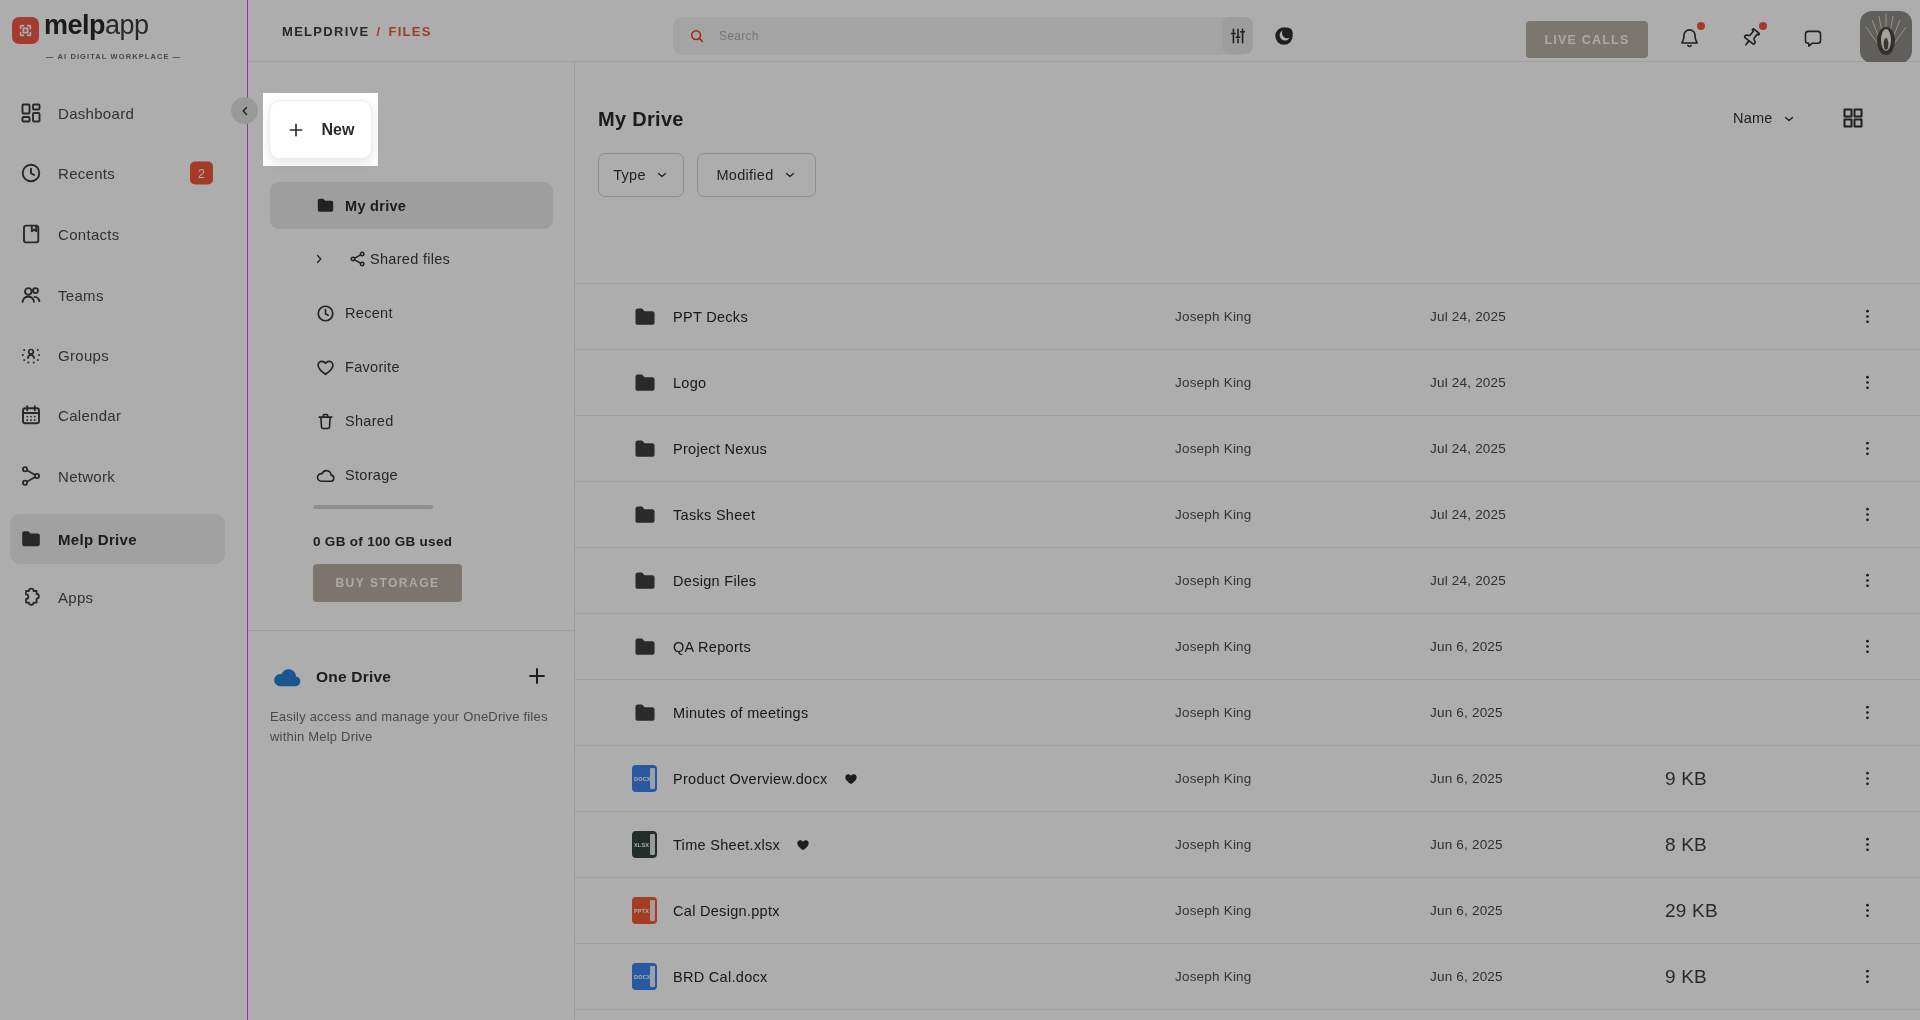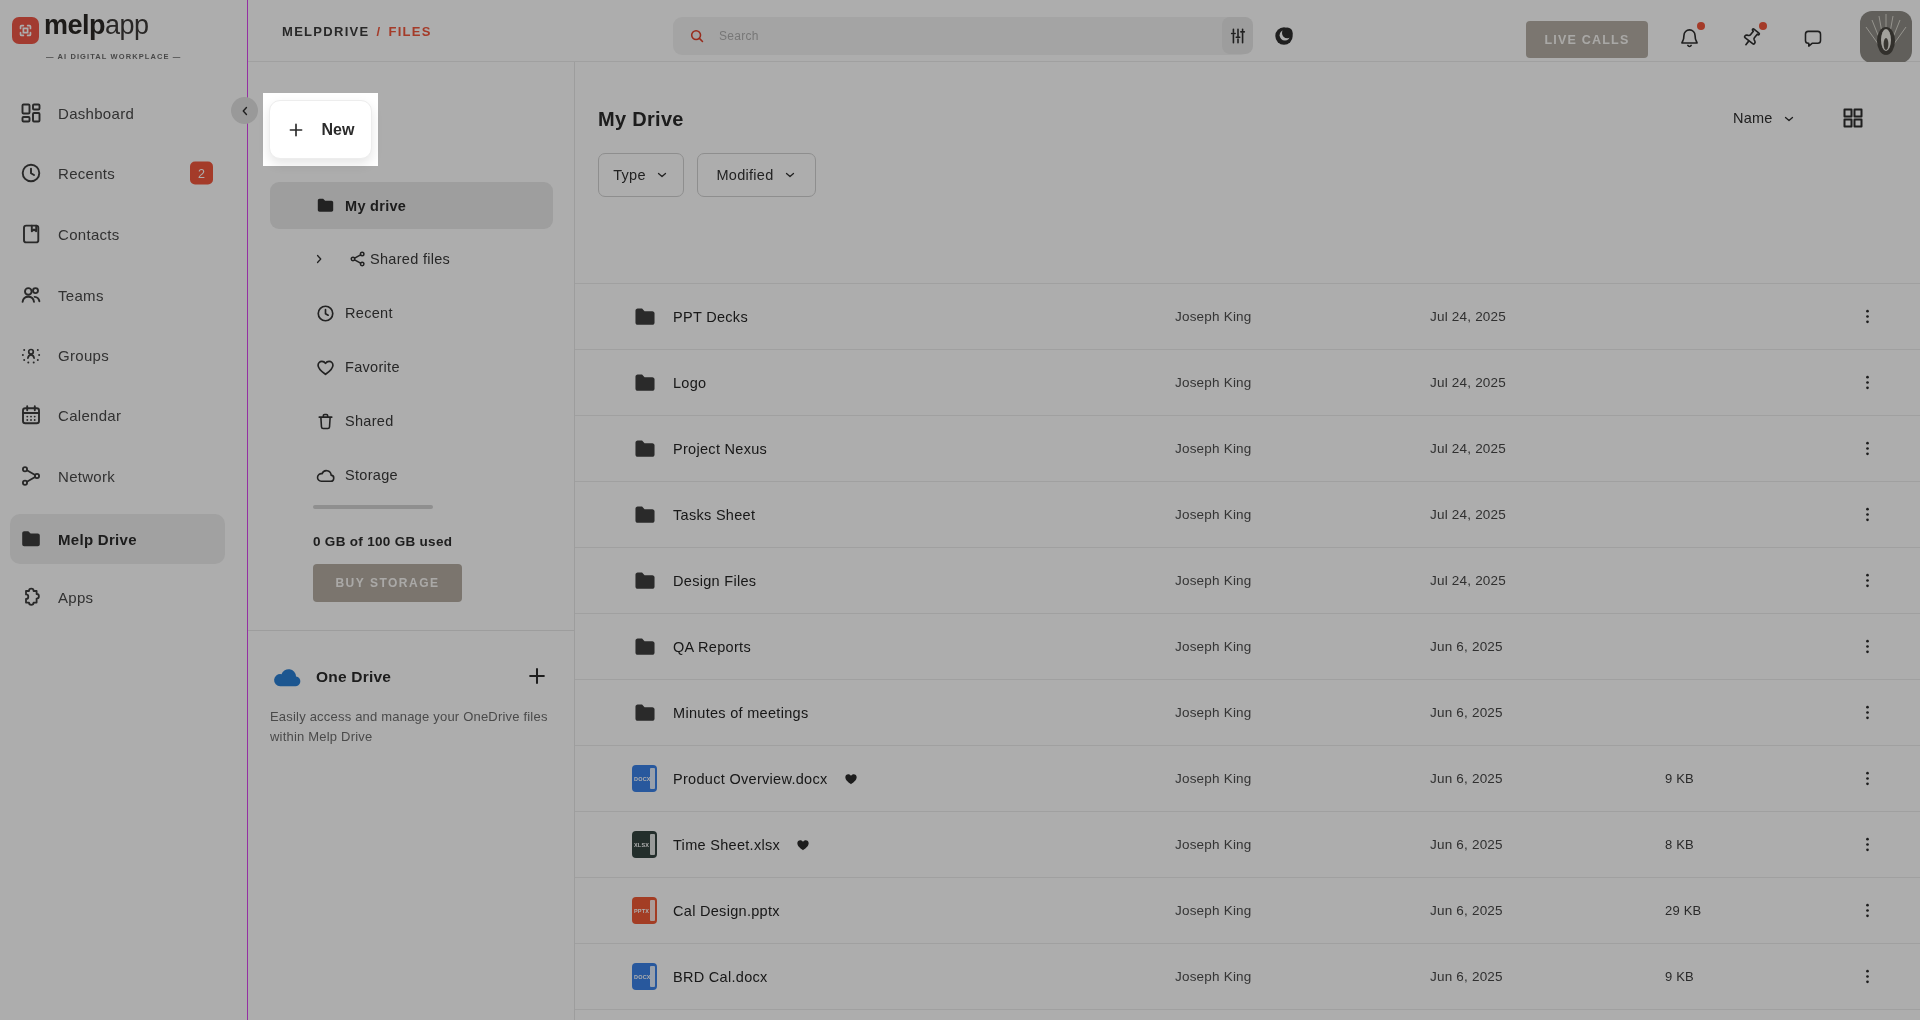--- a/index.html
+++ b/index.html
@@ -78,21 +78,21 @@
   .chip .ext { color:#fff; font-size:5.5px; font-weight:700; letter-spacing:.2px; margin-left:2px; text-transform:uppercase; }
   .chip::after { content:""; position:absolute; right:2px; top:3px; bottom:3px; width:5px; background:rgba(255,255,255,.85); border-radius:1px; }
   .chip.docx { background:#3b82e8; }
   .chip.xlsx { background:#344540; }
   .chip.pptx { background:#f05a36; }
   .name-wrap { left:98px; gap:15px; }
   .fname { font-size:14.5px; font-weight:500; color:#262626; letter-spacing:.3px; }
   .fav-ic { width:16px; height:16px; color:#2b2b2b; }
   .owner { left:573px; font-size:13.5px; color:#4e4e4e;margin-left:27px; }
   .fdate { left:855px; font-size:13.5px; color:#484848; }
-  .fsize { left:1090px; font-size:13px; color:#3e3e3e; }
+  .fsize { left:1090px; font-size:19px; color:#3e3e3e; }
   .kebab { left:1283px; width:20px; color:#2b2b2b; }
   .kebab .ic { width:19px; height:19px; }
 
   
   .dim-overlay { position:absolute; inset:0; background:rgba(0,0,0,0.32); z-index:50; }
   .spotlight { position:absolute; left:263px; top:93px; width:115px; height:73px; background:#ffffff; z-index:60; }
   .new-btn { position:absolute; left:6px; top:7px; width:103px; height:59px; background:#fff; border:1px solid #ededed; border-radius:11px; box-shadow:0 5px 12px rgba(0,0,0,.10); display:flex; align-items:center; justify-content:center; gap:17px; font-family:inherit; font-size:16px; font-weight:600; color:#2b2b2b; cursor:pointer; }
   .new-btn .ic { width:18px; height:18px; color:#2b2b2b; }
 </style>
 </head>

